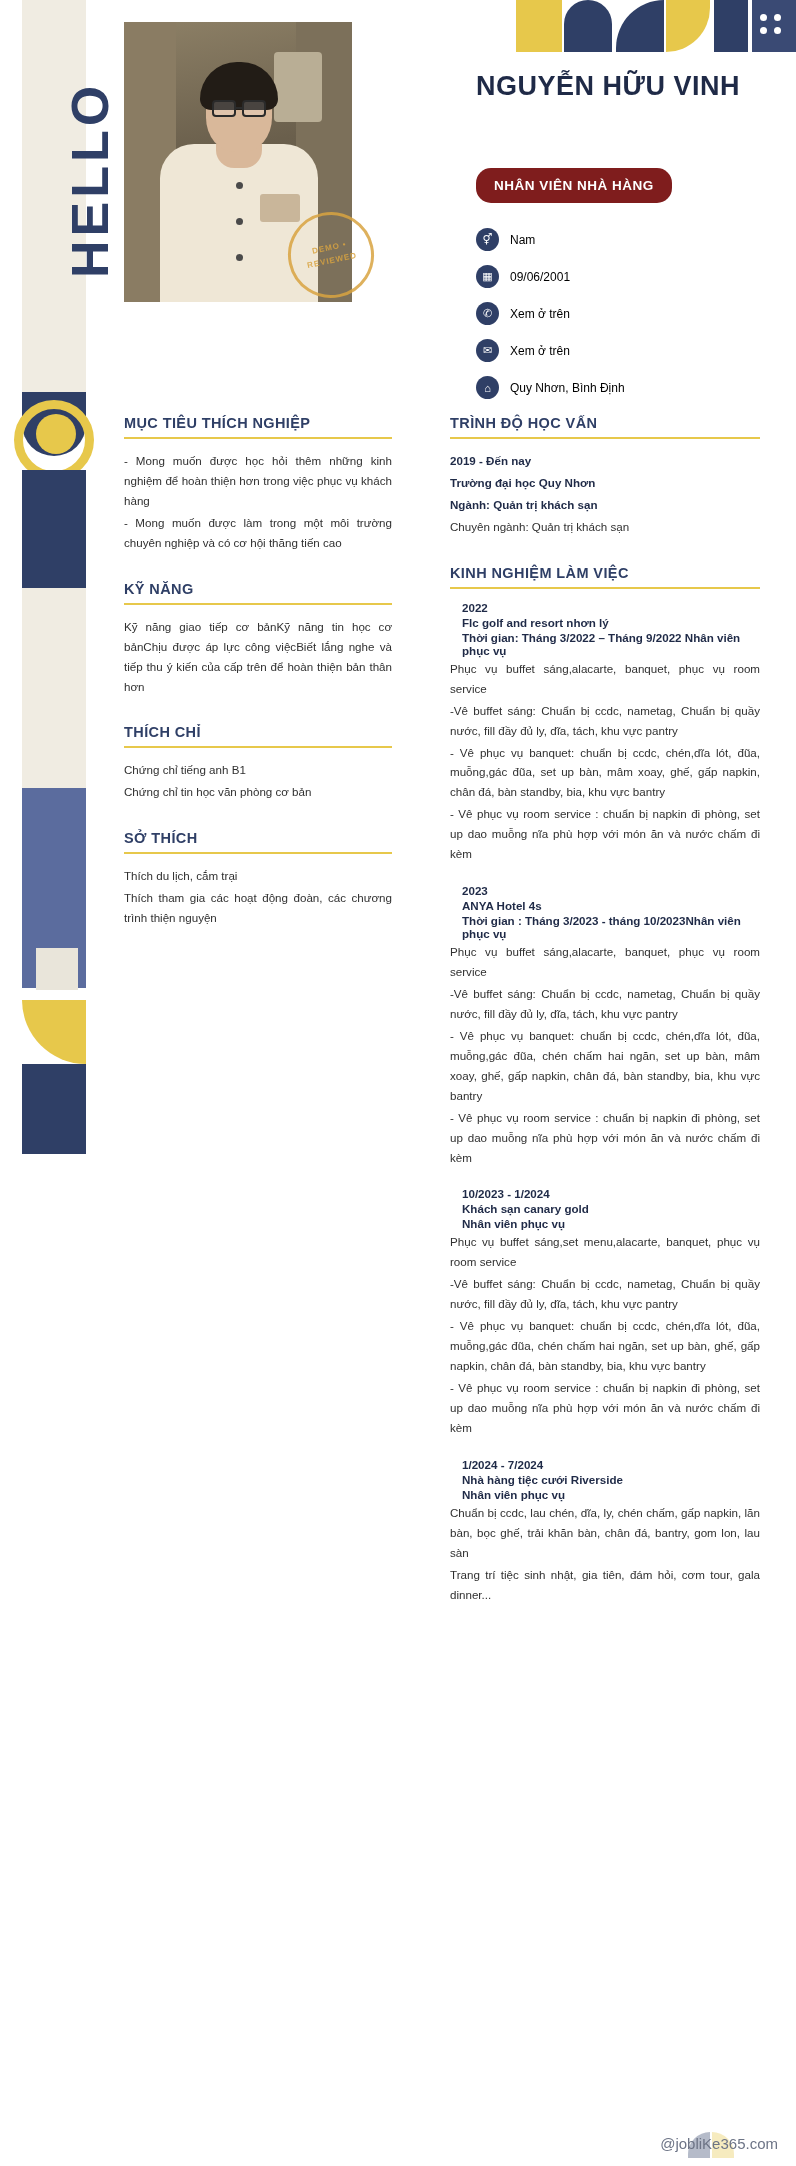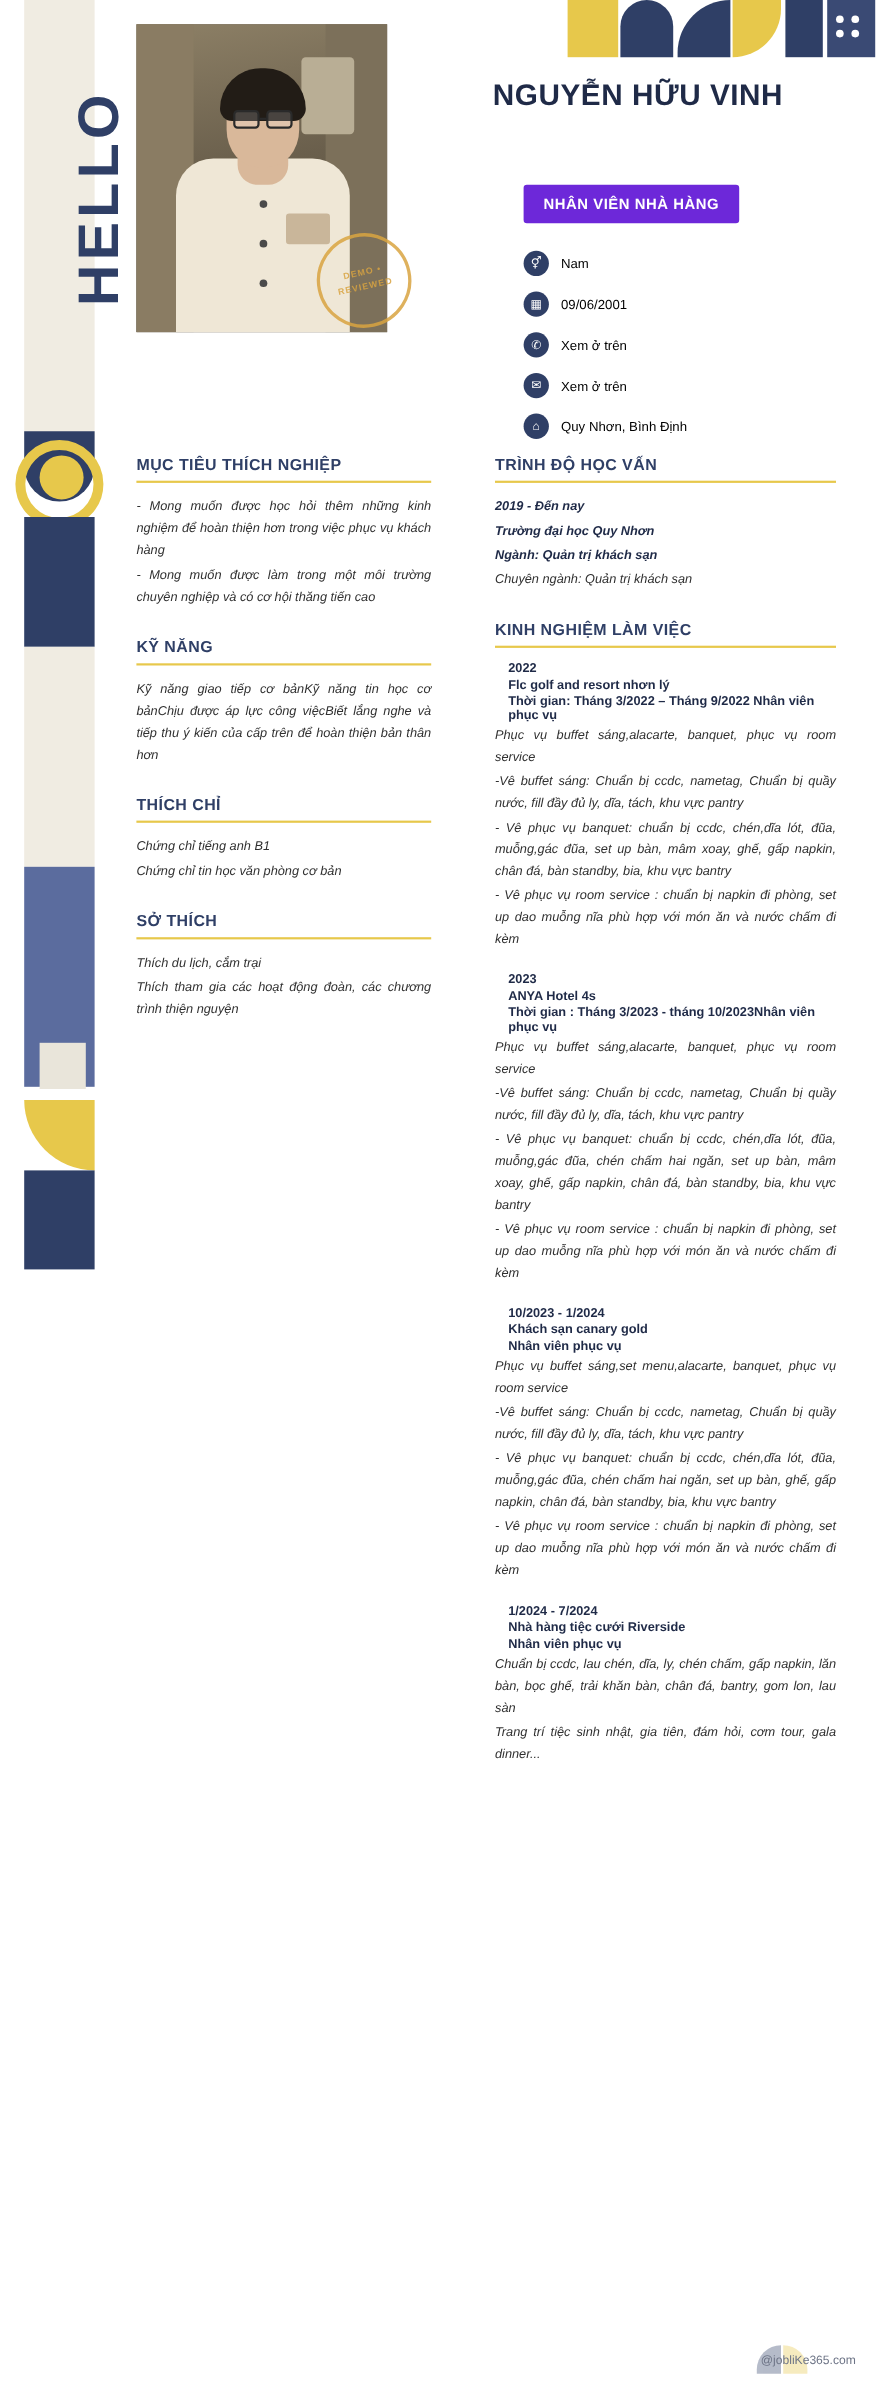--- a/index.html
+++ b/index.html
@@ -153,38 +153,38 @@
     opacity: .85;
     transform: rotate(-12deg);
     display: flex; align-items: center; justify-content: center;
     line-height: 1.6;
     font-weight: bold;
     letter-spacing: 1px;
   }
 
   .name {
     position: absolute;
-    left: 448px; top: 70px;
+    left: 476px; top: 70px;
     width: 300px;
     font-size: 27px;
     font-weight: bold;
     color: #1f2a47;
     line-height: 1.25;
     letter-spacing: .5px;
   }
   .role-badge {
     position: absolute;
     left: 476px; top: 168px;
     padding: 10px 18px;
-    background: #6d28d9;
+    background: #7f1d1d;
     color: #ffffff;
     font-size: 13.5px;
     font-weight: bold;
     letter-spacing: .5px;
-    border-radius: 3px;
+    border-radius: 15px;
     display: inline-block;
   }
   .contact { position: absolute; left: 476px; top: 228px; width: 300px; }
   .c-row { display: flex; align-items: center; margin-bottom: 14px; }
   .c-ico {
     width: 23px; height: 23px; border-radius: 50%;
     background: #2f3f66; color: #fff;
     display: flex; align-items: center; justify-content: center;
     font-size: 11px; margin-right: 11px; flex: 0 0 auto;
   }
@@ -214,30 +214,30 @@
     width: 100%;
     margin-bottom: 12px;
   }
   .sec { margin-bottom: 28px; }
   .body-txt {
     font-size: 11.6px;
     line-height: 1.72;
     color: #303030;
     text-align: justify;
   }
-  .body-txt p { margin: 0 0 2px 0; font-style: italic; }
+  .body-txt p { margin: 0 0 2px 0; }
   .b { font-weight: bold; color: #1f2a47; }
   .yr { font-weight: bold; font-size: 11.6px; color: #1f2a47; margin: 0 0 2px 12px; }
   .job-block { margin-bottom: 20px; }
   .job-block:last-child { margin-bottom: 0; }
 
   .footer {
     position: absolute;
     right: 18px; bottom: 14px;
-    font-size: 11px;
+    font-size: 15px;
     color: #6d7486;
   }
   .fdeco {
     position: absolute;
     right: 40px; bottom: 8px;
     width: 70px; height: 34px;
     opacity: .35;
   }
   .fd { position: absolute; bottom: 0; }
   .fd1 { right: 46px; width: 22px; height: 26px; background: #2f3f66; border-radius: 22px 0 0 0; }

